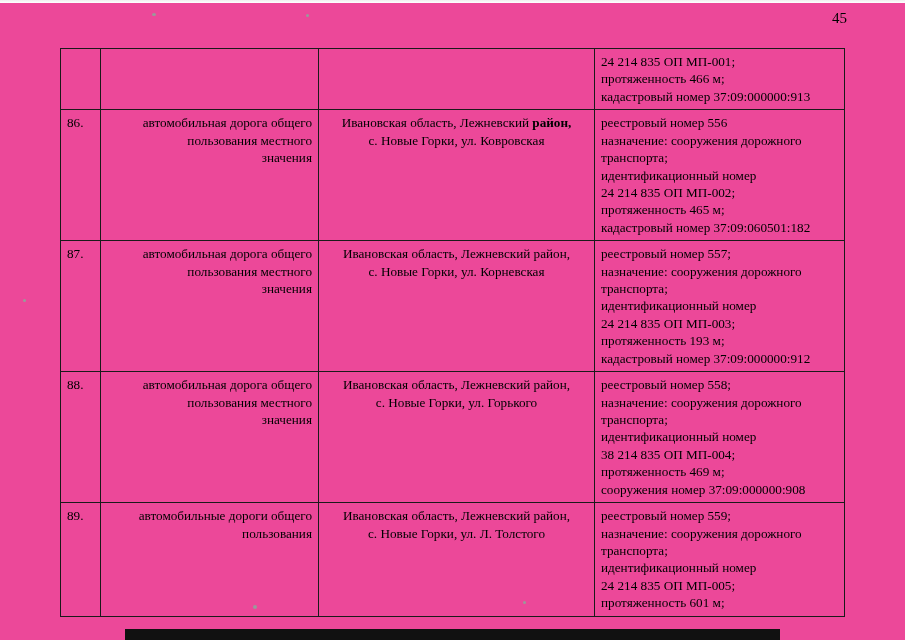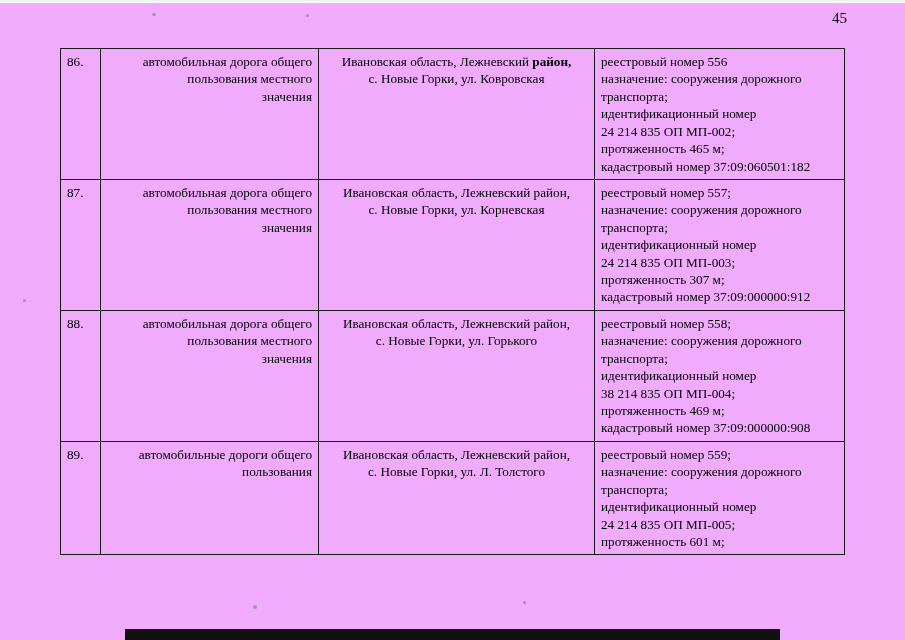--- a/index.html
+++ b/index.html
@@ -12,21 +12,21 @@
     background: #ffffff;
     font-family: "Liberation Serif", serif;
     color: #000000;
     overflow: hidden;
     position: relative;
   }
   .page {
     position: relative;
     width: 905px;
     height: 640px;
-    background: #f0abfc;
+    background: #ec4899;
   }
   .page-number {
     position: absolute;
     top: 10px;
     right: 58px;
     font-size: 15px;
     font-family: "Liberation Serif", serif;
   }
   .speck {
     position: absolute;
@@ -103,20 +103,30 @@
 
   <table class="doc-table">
     <colgroup>
       <col class="c-num">
       <col class="c-name">
       <col class="c-addr">
       <col class="c-info">
     </colgroup>
     <tbody>
 
+      <tr>
+        <td class="num"></td>
+        <td class="name"></td>
+        <td class="addr"></td>
+        <td class="info">
+          <span class="line">24 214 835 ОП МП-001;</span>
+          <span class="line">протяженность 466 м;</span>
+          <span class="line">кадастровый номер 37:09:000000:913</span>
+        </td>
+      </tr>
 
       <tr>
         <td class="num">86.</td>
         <td class="name">
           <span class="line">автомобильная дорога общего</span>
           <span class="line">пользования местного</span>
           <span class="line">значения</span>
         </td>
         <td class="addr">
           <span class="line"><span>Ивановская область, Лежневский </span><span class="bold">район,</span></span>
@@ -143,21 +153,21 @@
         <td class="addr">
           <span class="line">Ивановская область, Лежневский район,</span>
           <span class="line">с. Новые Горки, ул. Корневская</span>
         </td>
         <td class="info">
           <span class="line">реестровый номер 557;</span>
           <span class="line">назначение: сооружения дорожного</span>
           <span class="line">транспорта;</span>
           <span class="line">идентификационный номер</span>
           <span class="line">24 214 835 ОП МП-003;</span>
-          <span class="line">протяженность 307 м;</span>
+          <span class="line">протяженность 193 м;</span>
           <span class="line">кадастровый номер 37:09:000000:912</span>
         </td>
       </tr>
 
       <tr>
         <td class="num">88.</td>
         <td class="name">
           <span class="line">автомобильная дорога общего</span>
           <span class="line">пользования местного</span>
           <span class="line">значения</span>
@@ -166,21 +176,21 @@
           <span class="line">Ивановская область, Лежневский район,</span>
           <span class="line">с. Новые Горки, ул. Горького</span>
         </td>
         <td class="info">
           <span class="line">реестровый номер 558;</span>
           <span class="line">назначение: сооружения дорожного</span>
           <span class="line">транспорта;</span>
           <span class="line">идентификационный номер</span>
           <span class="line">38 214 835 ОП МП-004;</span>
           <span class="line">протяженность 469 м;</span>
-          <span class="line">кадастровый номер 37:09:000000:908</span>
+          <span class="line">сооружения номер 37:09:000000:908</span>
         </td>
       </tr>
 
       <tr>
         <td class="num">89.</td>
         <td class="name">
           <span class="line">автомобильные дороги общего</span>
           <span class="line">пользования</span>
         </td>
         <td class="addr">

